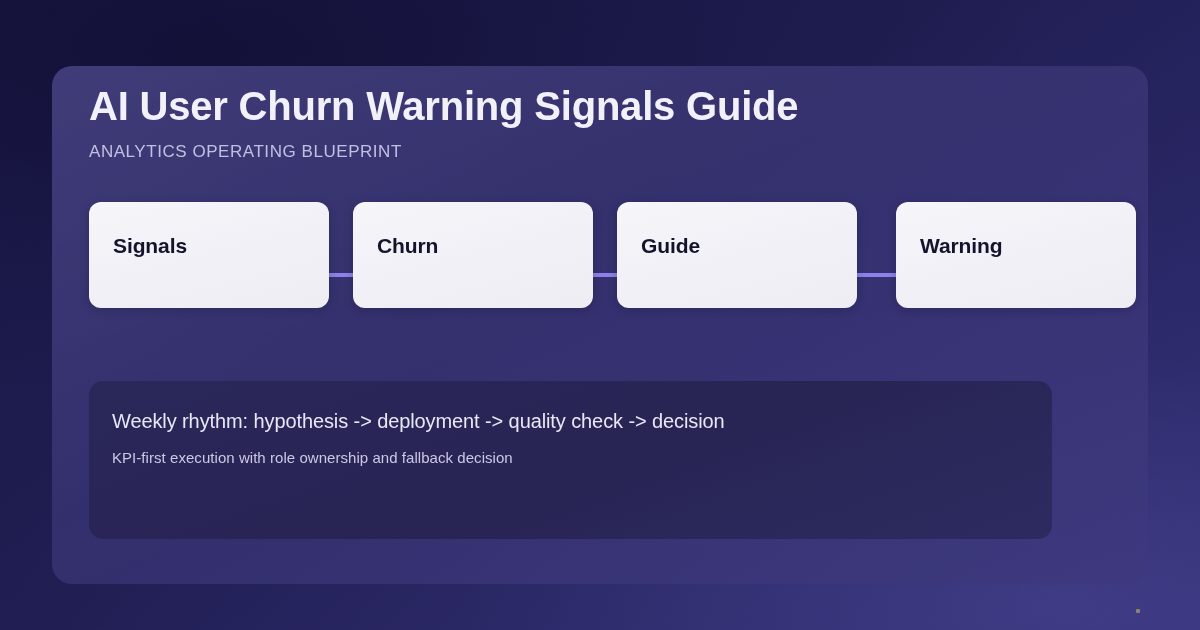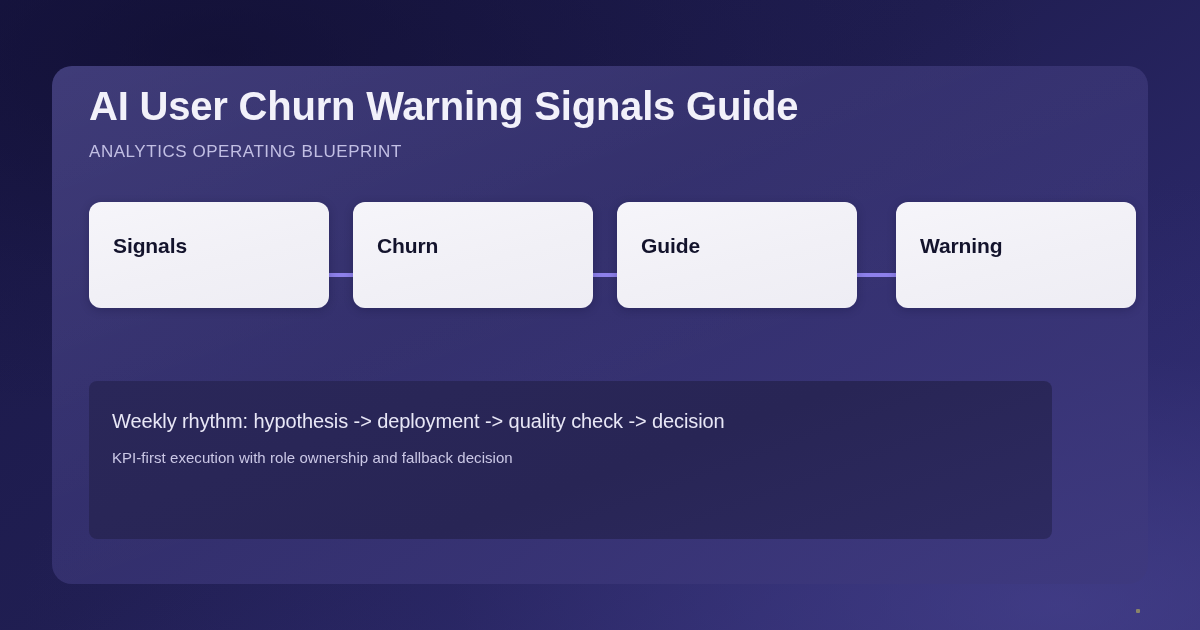--- a/index.html
+++ b/index.html
@@ -125,21 +125,21 @@
     white-space:nowrap;
   }
 
   
   #footer-panel {
     position:absolute;
     left:37px;
     top:315px;
     width:963px;
     height:158px;
-    border-radius:8px;
+    border-radius:14px;
     background:linear-gradient(160deg, #2a2759 0%, #282555 55%, #2d2a60 100%);
     overflow:hidden;
   }
 
   #footer-primary {
     position:absolute;
     left:23px;
     top:28px;
     font-size:20px;
     font-weight:normal;

